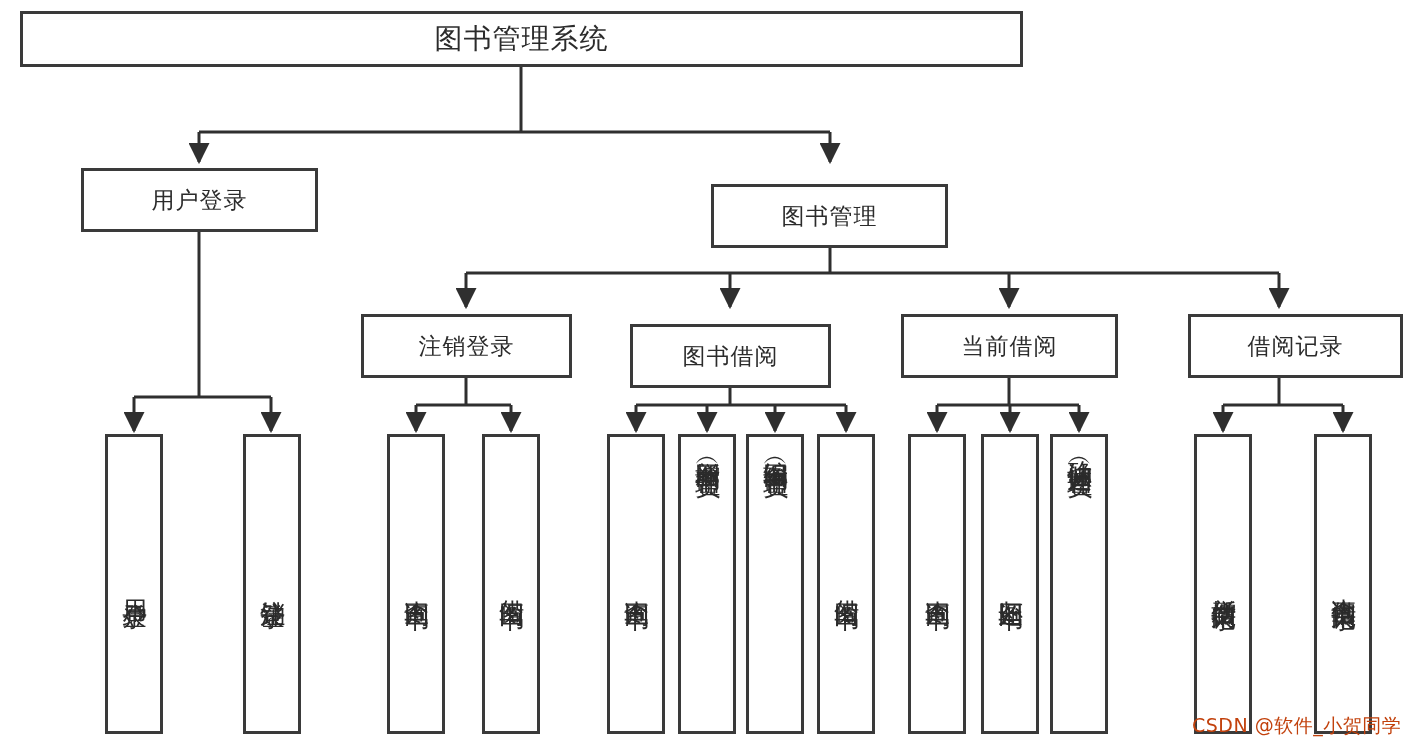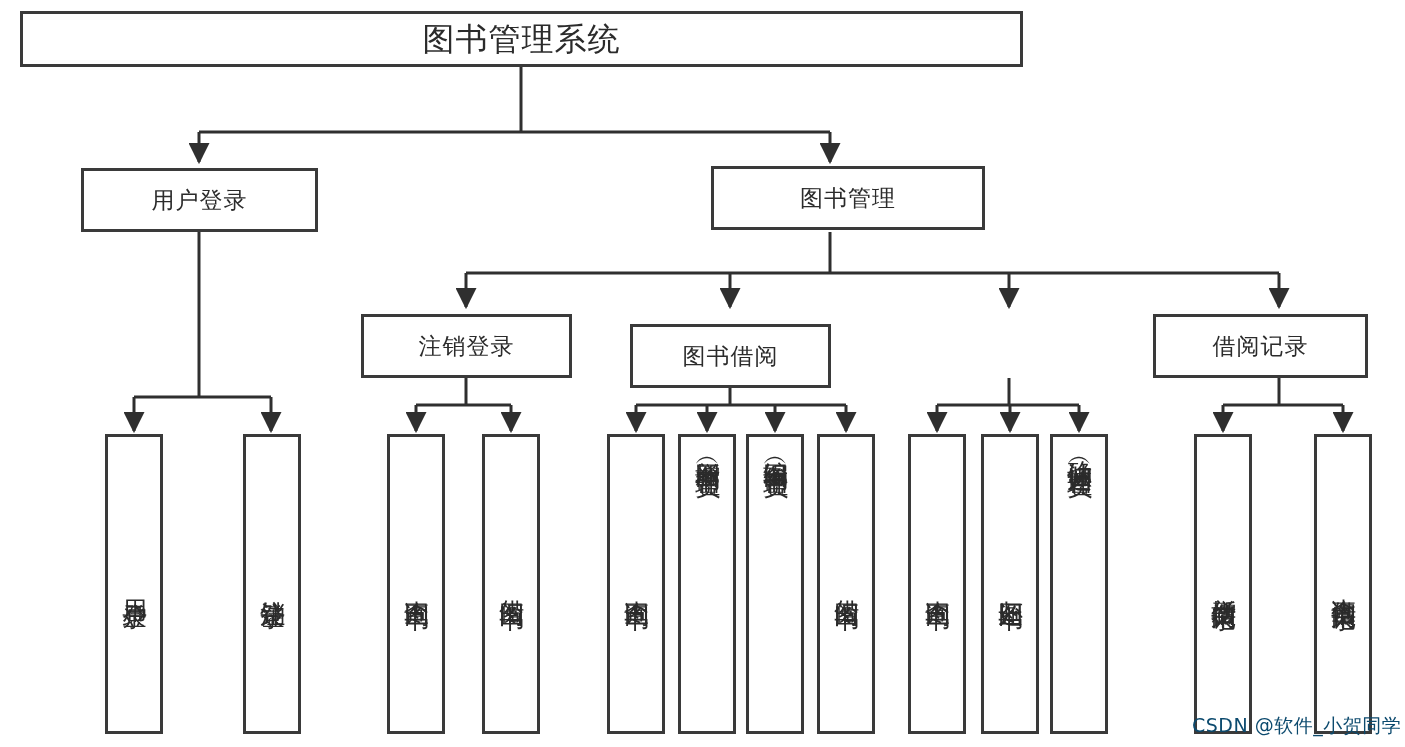--- a/index.html
+++ b/index.html
@@ -36,21 +36,21 @@
     justify-content: center;
     color: #222222;
   }
   .node .label {
     font-size: 23px;
     line-height: 1.15;
     letter-spacing: 1px;
     white-space: nowrap;
     color: #2b2b2b;
   }
-  .node.root .label { font-size: 32px; }
+  .node.root .label { font-size: 28px; }
   .node.level2 .label { font-size: 23px; }
   .node.level3 .label { font-size: 23px; }
   .node.leaf {
     align-items: flex-start;
     justify-content: center;
     padding-top: 0;
     border-width: 3px;
   }
   .node.leaf .label {
     writing-mode: vertical-rl;
@@ -63,21 +63,21 @@
   .node.leaf.align-mid {
     align-items: center;
   }
   .node.leaf.align-top {
     align-items: flex-start;
   }
   .node.leaf.align-top .label { margin-top: 4px; }
   .watermark {
     position: absolute;
     font-size: 19px;
-    color: #0c4a6e;
+    color: #c2410c;
     white-space: nowrap;
     letter-spacing: 0.5px;
     font-family: "DejaVu Sans", "Liberation Sans", sans-serif;
   }
 </style>
 </head>
 <body>
 
 <div id="diagram-root">
 
@@ -131,31 +131,34 @@
     </g>
   </svg>
 
   <div class="node root" style="left:20px; top:11px; width:1003px; height:56px;">
     <span class="label">图书管理系统</span>
   </div>
 
   <div class="node level2" style="left:81px; top:168px; width:237px; height:64px;">
     <span class="label">用户登录</span>
   </div>
-  <div class="node level2" style="left:711px; top:166px; width:274px; height:64px;">
+  <div class="node level2" style="left:711px; top:184px; width:237px; height:64px;">
     <span class="label">图书管理</span>
   </div>
 
   <div class="node level3" style="left:361px; top:314px; width:211px; height:64px;">
     <span class="label">注销登录</span>
   </div>
   <div class="node level3" style="left:630px; top:314px; width:201px; height:64px;margin-top:10px;">
     <span class="label">图书借阅</span>
   </div>
-  <div class="node level3" style="left:1153px; top:314px; width:215px; height:64px;">
+  <div class="node level3" style="left:901px; top:314px; width:217px; height:64px;">
+    <span class="label">当前借阅</span>
+  </div>
+  <div class="node level3" style="left:1188px; top:314px; width:215px; height:64px;">
     <span class="label">借阅记录</span>
   </div>
 
   <div class="node leaf align-mid" style="left:105px; top:434px; width:58px; height:300px;">
     <span class="label">用户登录</span>
   </div>
   <div class="node leaf align-mid" style="left:243px; top:434px; width:58px; height:300px;">
     <span class="label">注销登录</span>
   </div>
 

